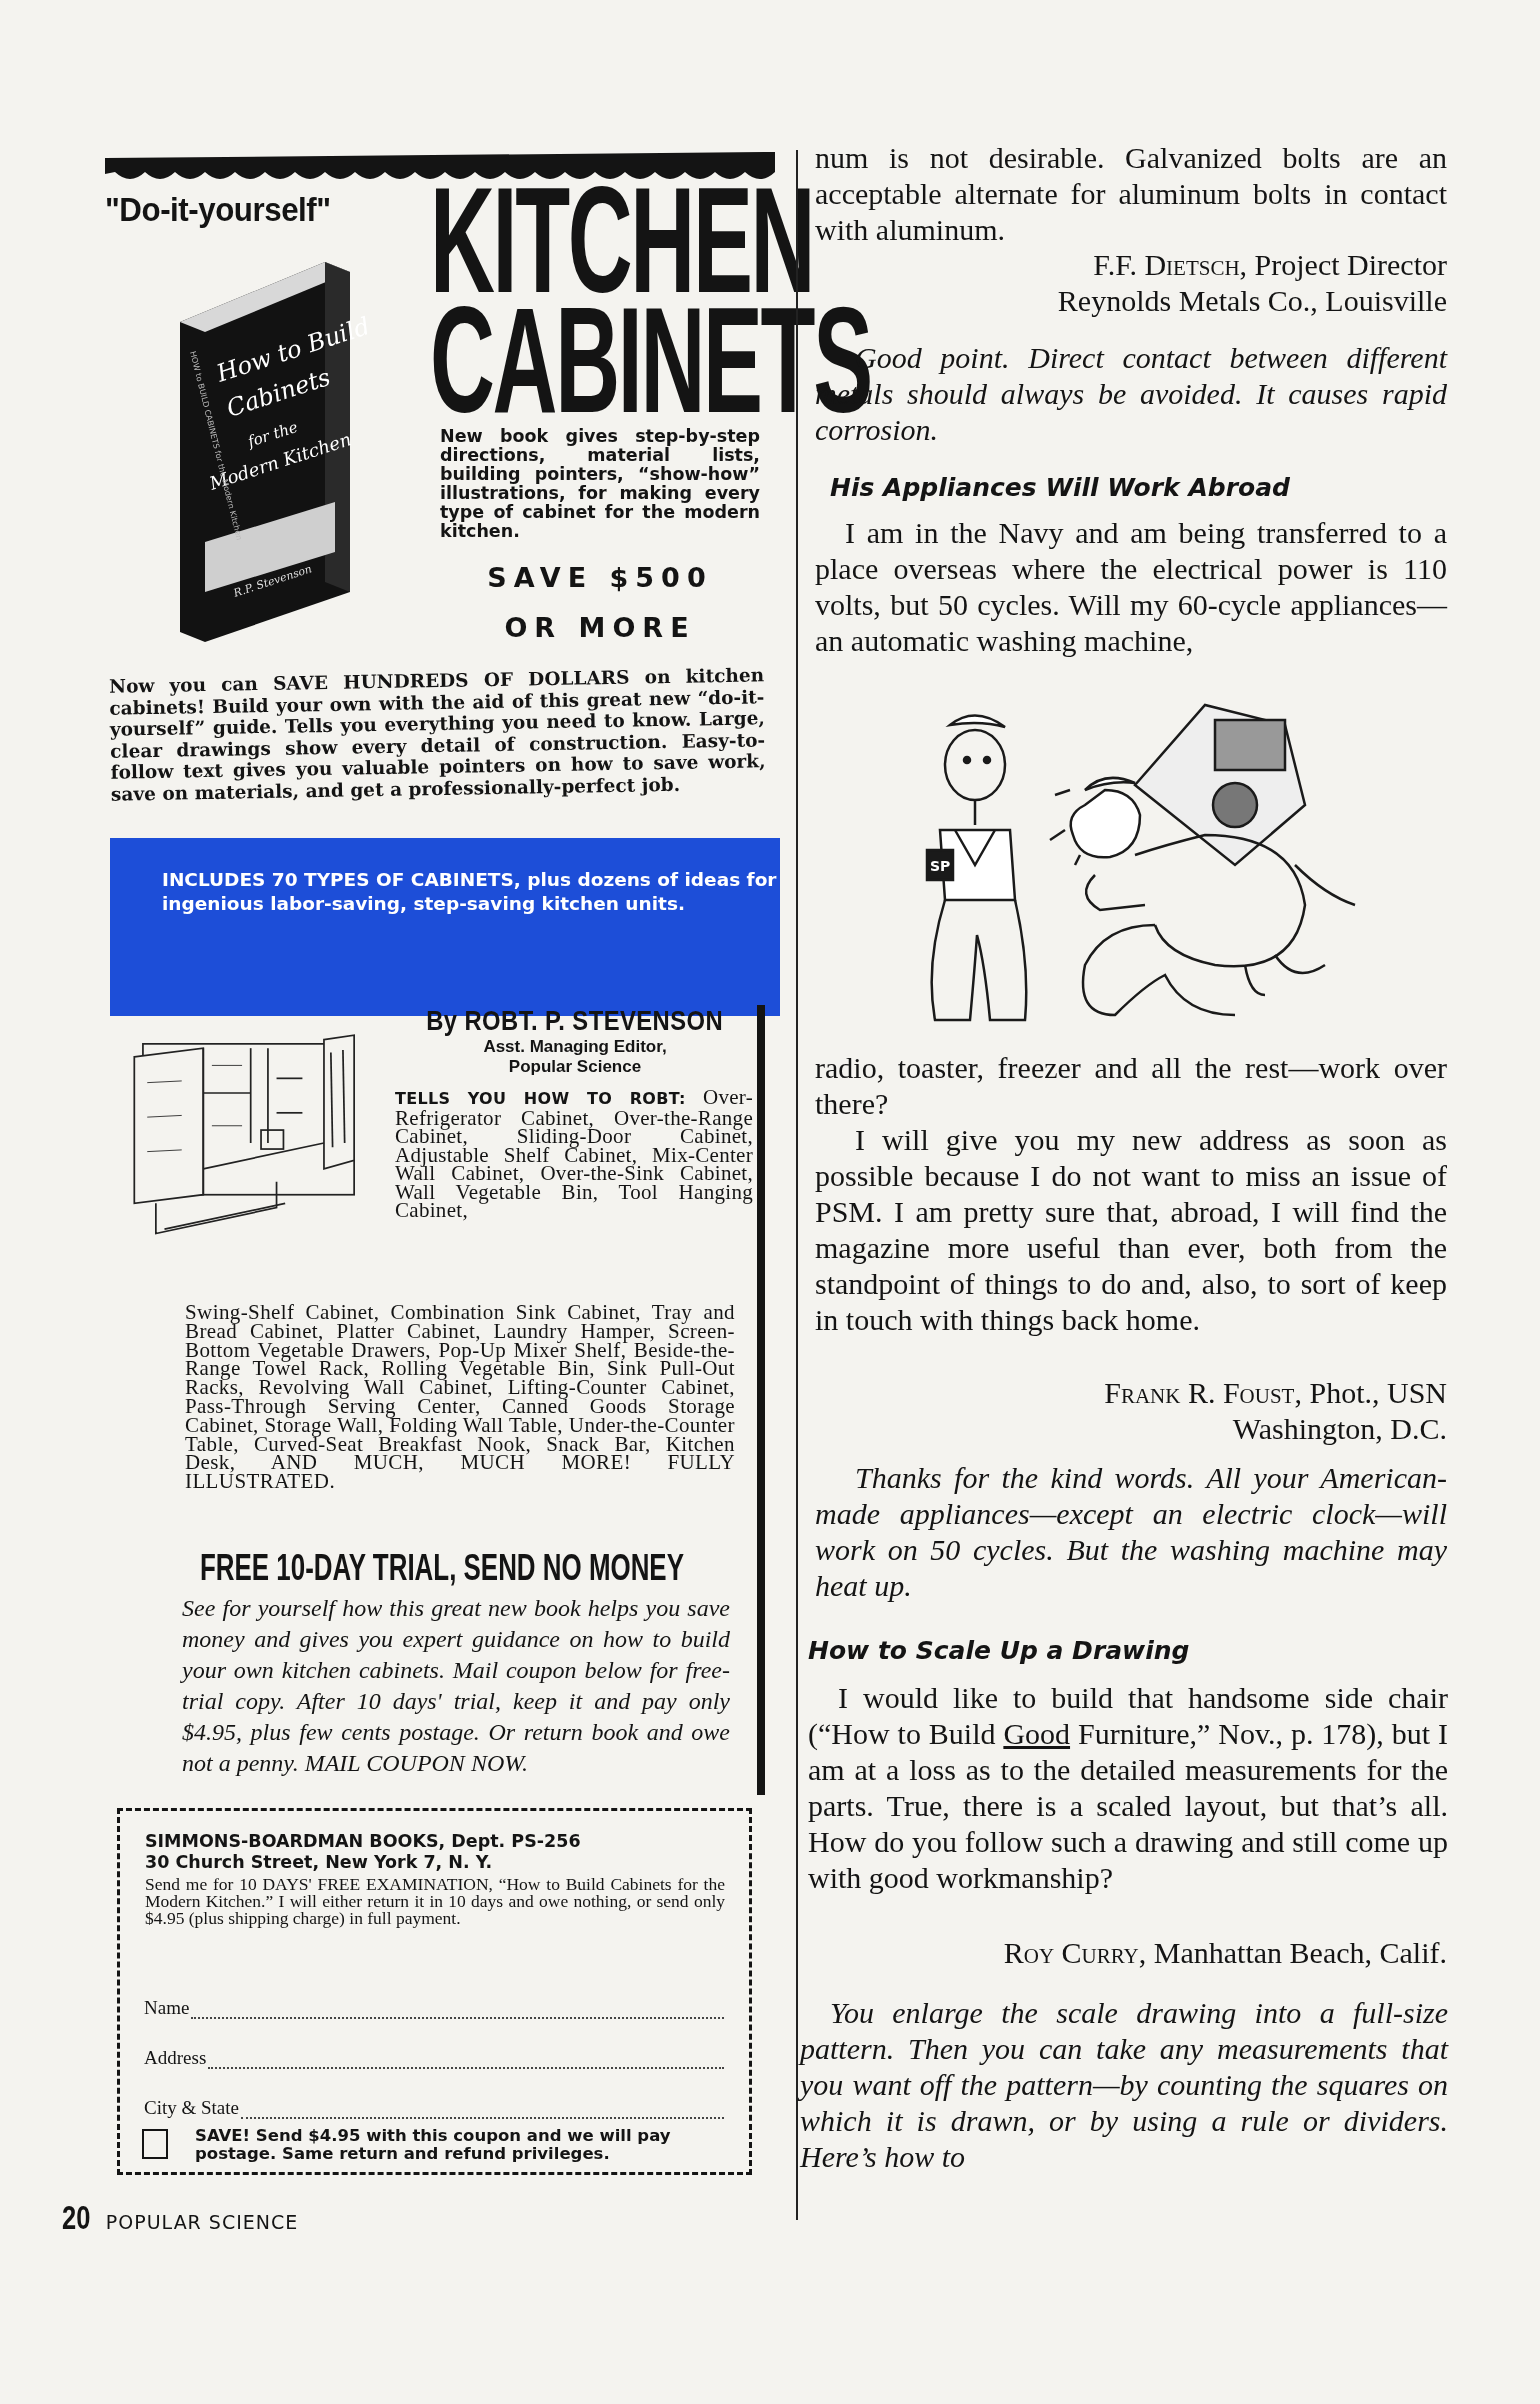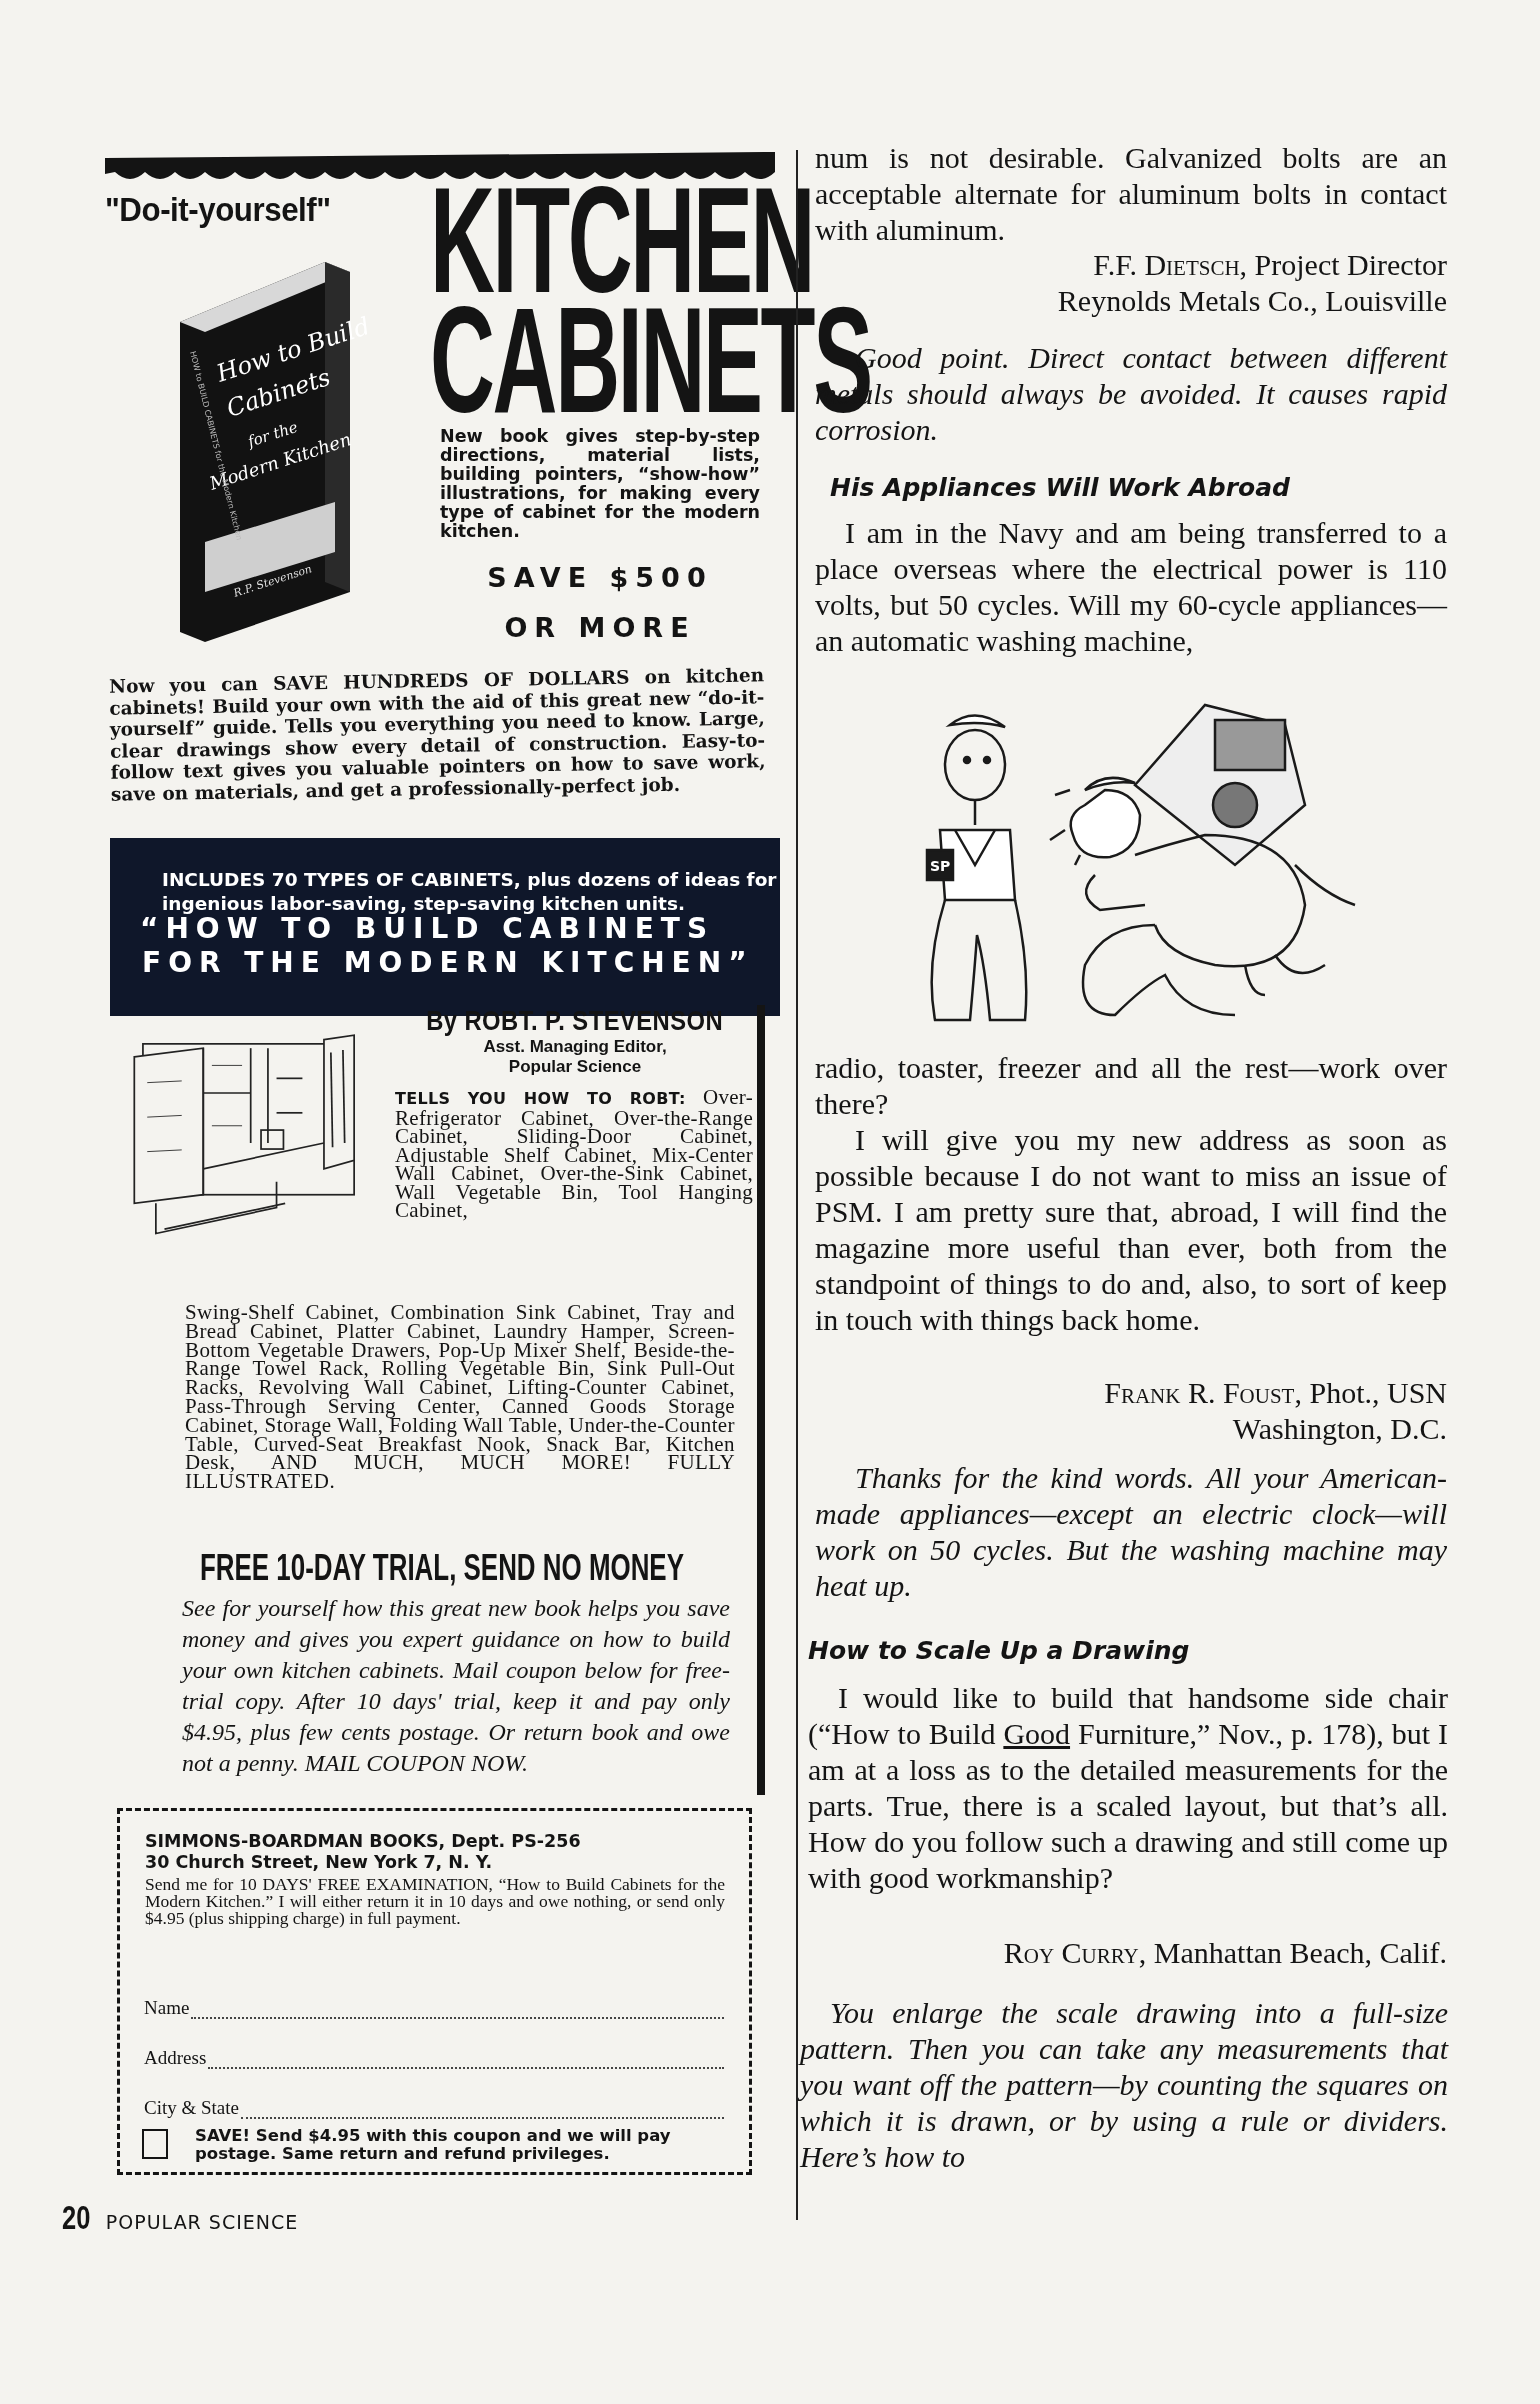--- a/index.html
+++ b/index.html
@@ -5,21 +5,21 @@
   html, body { margin:0; padding:0; }
   body { width:1540px; height:2404px; background:#f4f3ef; position:relative; overflow:hidden; color:#141414; font-family:"DejaVu Serif", serif; }
   .scallop { position:absolute; left:105px; top:150px; width:670px; height:40px; }
   .doit { position:absolute; left:105px; top:190px; font-family:"Liberation Sans", sans-serif; font-weight:bold; font-size:34px; letter-spacing:-0.5px; transform:scaleX(0.92); transform-origin:left; }
   .kitchen { position:absolute; left:430px; top:180px; font-family:"Liberation Sans", sans-serif; font-weight:bold; font-size:150px; line-height:120px; letter-spacing:-4px; transform:scaleX(0.6); transform-origin:left top; white-space:nowrap; }
   .kitchen div { width:560px; }
   .newbook { position:absolute; left:440px; top:427px; width:320px; font-family:"DejaVu Sans", sans-serif; font-weight:bold; font-size:17.5px; line-height:19px; text-align:justify; }
   .save500 { position:absolute; left:440px; top:553px; width:320px; text-align:center; font-family:"DejaVu Sans", sans-serif; font-weight:bold; font-size:27px; line-height:50px; letter-spacing:7px; }
   .book { position:absolute; left:150px; top:262px; width:230px; height:380px; }
   .nowyou { position:absolute; left:110px; top:670px; width:655px; font-family:"DejaVu Serif", serif; font-weight:bold; font-size:18.5px; line-height:21.5px; text-align:justify; transform:rotate(-1deg); }
-  .blackband { position:absolute; left:110px; top:838px; width:670px; height:178px; background:#0f172a; color:#fff; font-family:"DejaVu Sans", sans-serif; font-weight:bold; }
+  .blackband { position:absolute; left:110px; top:838px; width:670px; height:178px; background:#1d4ed8; color:#fff; font-family:"DejaVu Sans", sans-serif; font-weight:bold; }
   .bb1 { position:absolute; left:52px; top:30px; font-size:18.5px; line-height:24px; width:620px; }
   .bb2 { position:absolute; left:30px; top:74px; font-size:28px; letter-spacing:7px; line-height:34px; white-space:nowrap; }
   .leftrule { position:absolute; left:757px; top:1005px; width:8px; height:790px; background:#141414; }
   .cab-illus { position:absolute; left:130px; top:1018px; width:250px; height:250px; }
   .byline { position:absolute; left:395px; top:1005px; width:360px; text-align:center; font-family:"Liberation Sans", sans-serif; font-weight:bold; }
   .byline .by { font-size:28px; transform:scaleX(0.85); display:inline-block; letter-spacing:0.5px; }
   .byline .role { font-size:17px; line-height:20px; }
   .tells { position:absolute; left:395px; top:1088px; width:358px; font-family:"Liberation Serif", serif; font-size:21px; line-height:18.5px; text-align:justify; letter-spacing:0.3px; }
   .tells b { font-family:"DejaVu Sans", sans-serif; font-size:16px; font-weight:bold; }
   .cablist { position:absolute; left:185px; top:1257px; width:550px; font-family:"Liberation Serif", serif; font-size:21px; line-height:18.8px; text-align:justify; letter-spacing:0.4px;margin-top:46px; }
@@ -79,24 +79,20 @@
 <div class="newbook">New book gives step-by-step directions, material lists, building pointers, “show-how” illustrations, for making every type of cabinet for the modern kitchen.</div>
 <div class="save500">
   <div>SAVE $500</div>
   <div>OR MORE</div>
 </div>
 
 <div class="nowyou">Now you can SAVE HUNDREDS OF DOLLARS on kitchen cabinets! Build your own with the aid of this great new “do-it-yourself” guide. Tells you everything you need to know. Large, clear drawings show every detail of construction. Easy-to-follow text gives you valuable pointers on how to save work, save on materials, and get a professionally-perfect job.</div>
 
 <div class="blackband">
   <div class="bb1">INCLUDES 70 TYPES OF CABINETS, plus dozens of ideas for ingenious labor-saving, step-saving kitchen units.</div>
-  <div class="bb2">
-    <div>“HOW TO BUILD CABINETS</div>
-    <div style="padding-left:2px;">FOR THE MODERN KITCHEN”</div>
-  </div>
 </div>
 <div class="leftrule"></div>
 
 <svg class="cab-illus" viewBox="0 0 290 260" fill="none" stroke="#222" stroke-width="2">
   <rect x="15" y="15" width="245" height="175"></rect>
   <polygon points="5,30 85,20 85,190 5,200" fill="#f4f3ef"></polygon>
   <line x1="85" y1="20" x2="85" y2="190"></line>
   <line x1="140" y1="20" x2="140" y2="130"></line>
   <line x1="160" y1="20" x2="160" y2="130"></line>
   <line x1="85" y1="72" x2="140" y2="72"></line>

